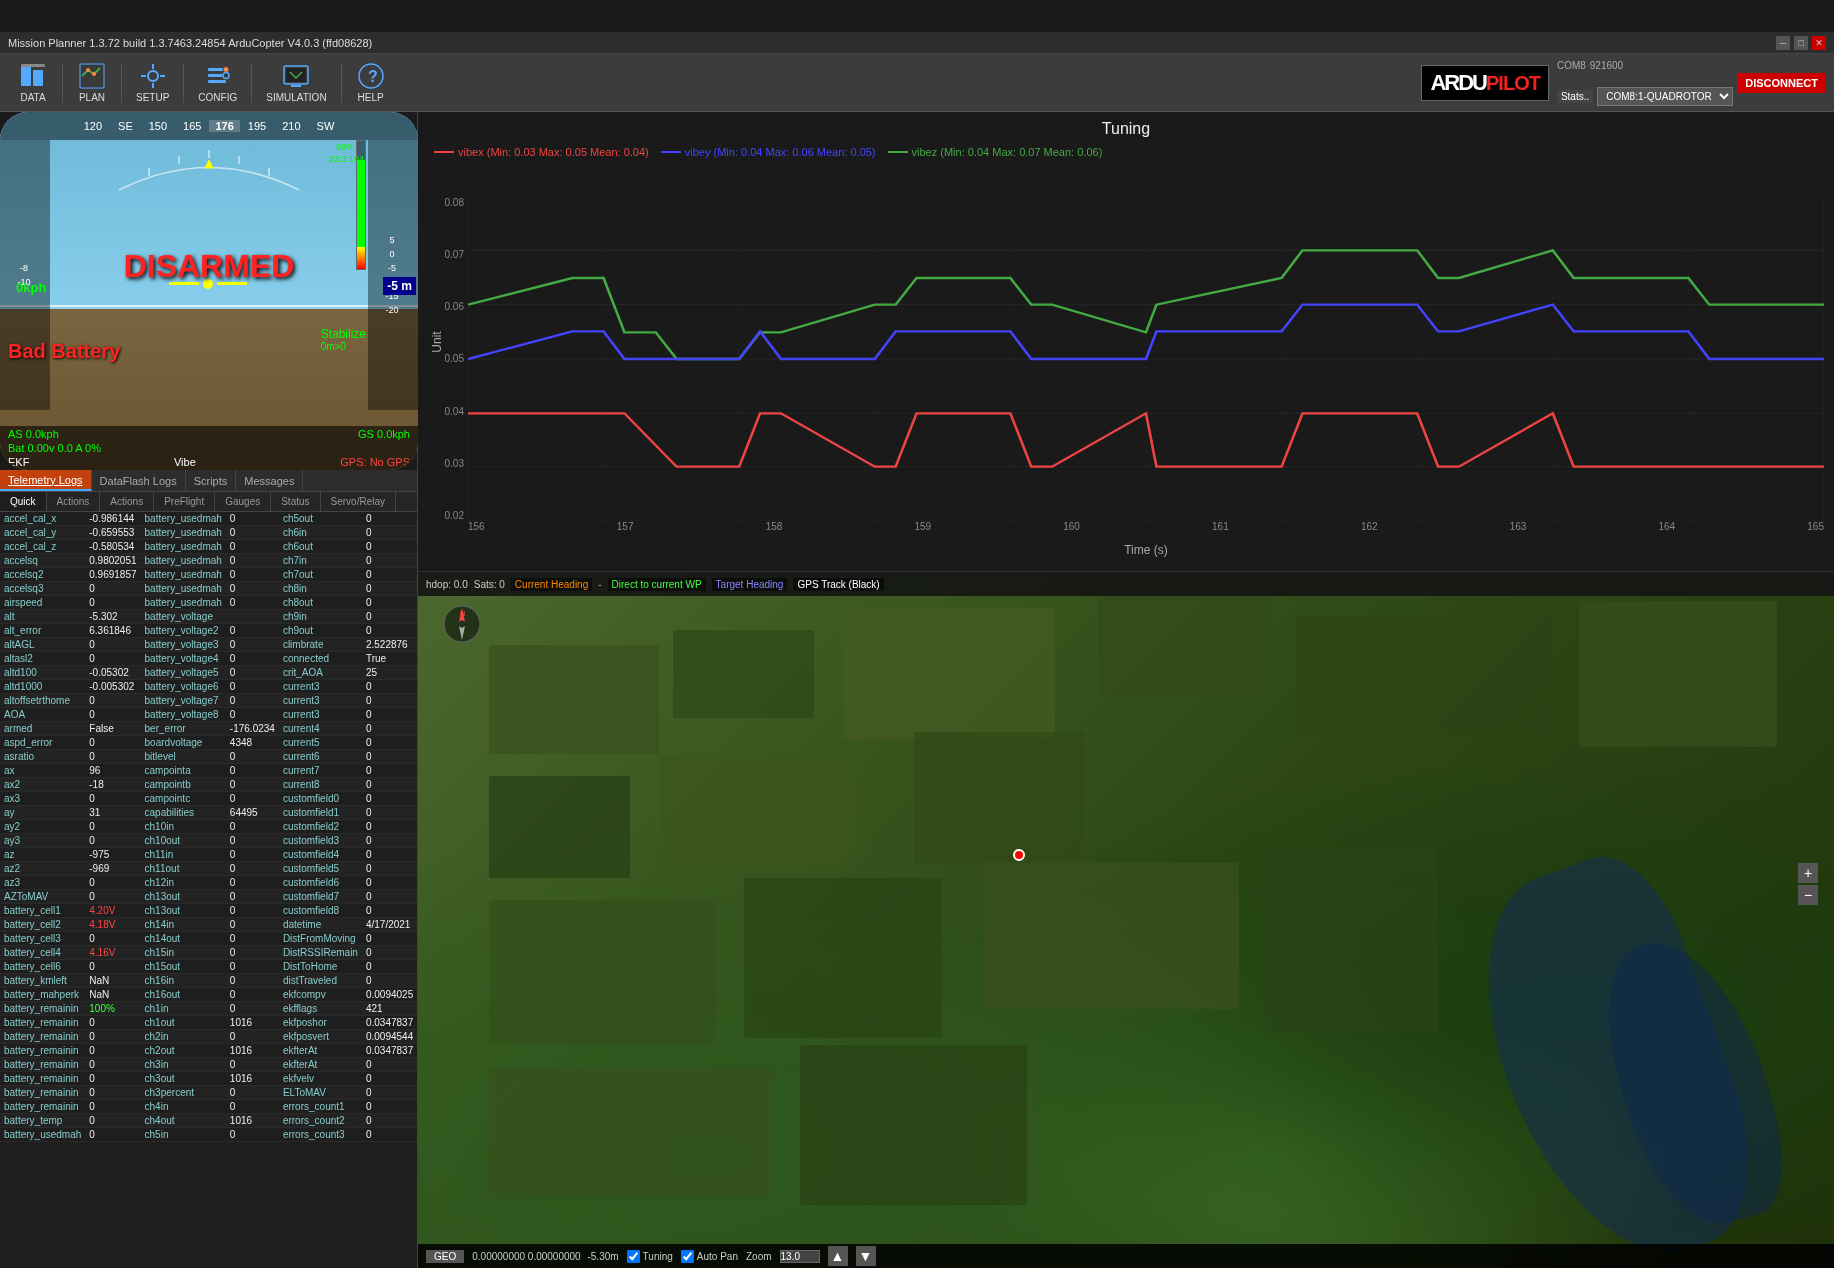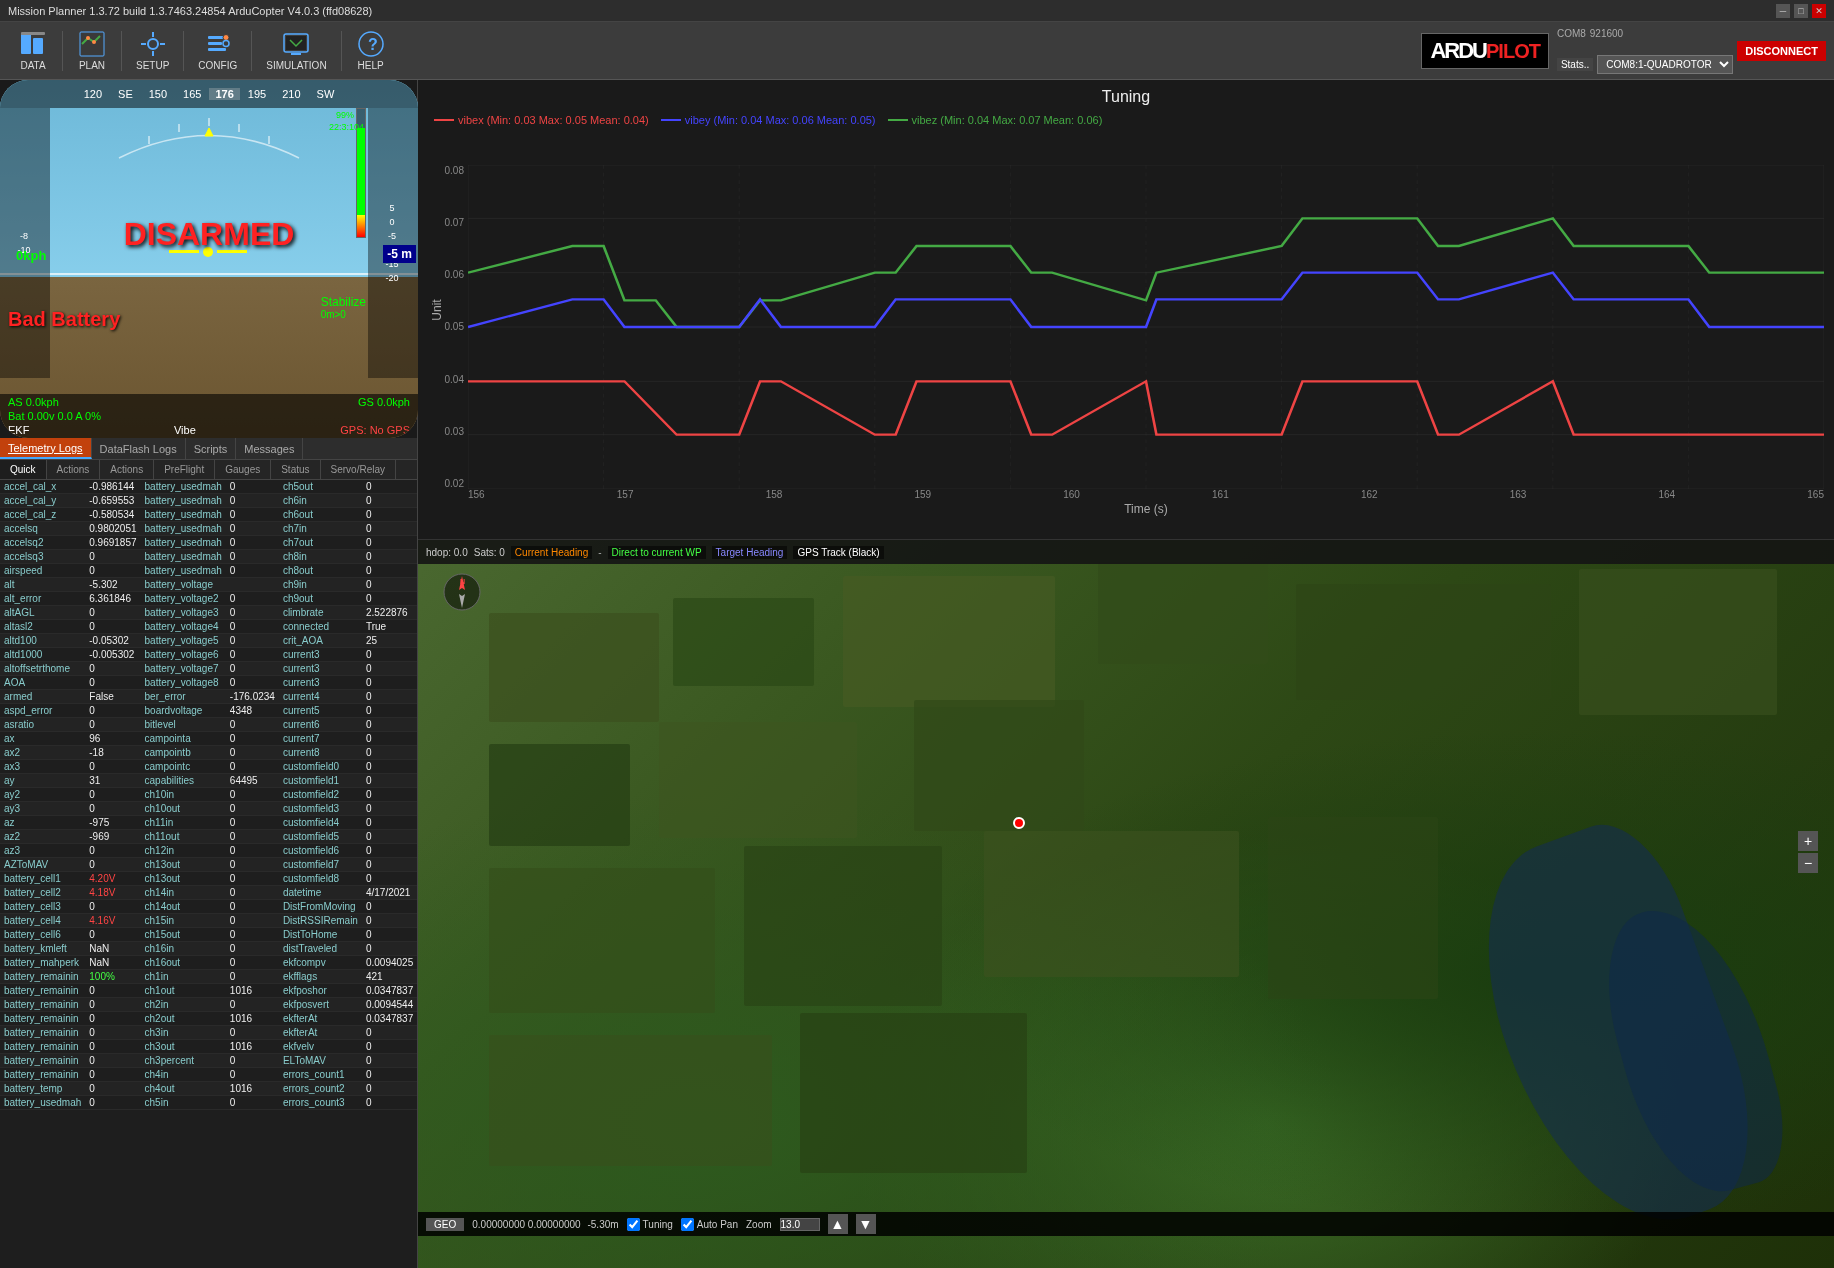--- a/index.html
+++ b/index.html
@@ -8,20 +8,21 @@
     
     #titlebar {
       background: #2d2d2d;
       height: 22px;
       display: flex;
       align-items: center;
       padding: 0 8px;
       color: #ddd;
       font-size: 11px;
       border-bottom: 1px solid #444;
+      margin-top: 32px;
     }
     #titlebar .title { flex: 1; }
     #titlebar .win-controls { display: flex; gap: 4px; }
     #titlebar .win-btn { width: 14px; height: 14px; background: #555; border: none; color: #ccc; font-size: 9px; cursor: pointer; display: flex; align-items: center; justify-content: center; }
 
     
     #toolbar {
       background: #3c3c3c;
       height: 58px;
       display: flex;
@@ -368,21 +369,21 @@
       display: flex;
       flex-direction: column;
       align-items: center;
     }
     #chart-xaxis-labels {
       display: flex;
       justify-content: space-between;
       width: 100%;
       color: #888;
       font-size: 10px;
-      margin-bottom: 2px;
+      margin-bottom: 11px;
       gap: 48px;
     }
     #chart-xlabel { color: #aaa; font-size: 12px; }
 
     
     #chart-unit-label {
       position: absolute;
       left: 8px;
       top: 50%;
       transform: translateY(-50%) rotate(-90deg);

